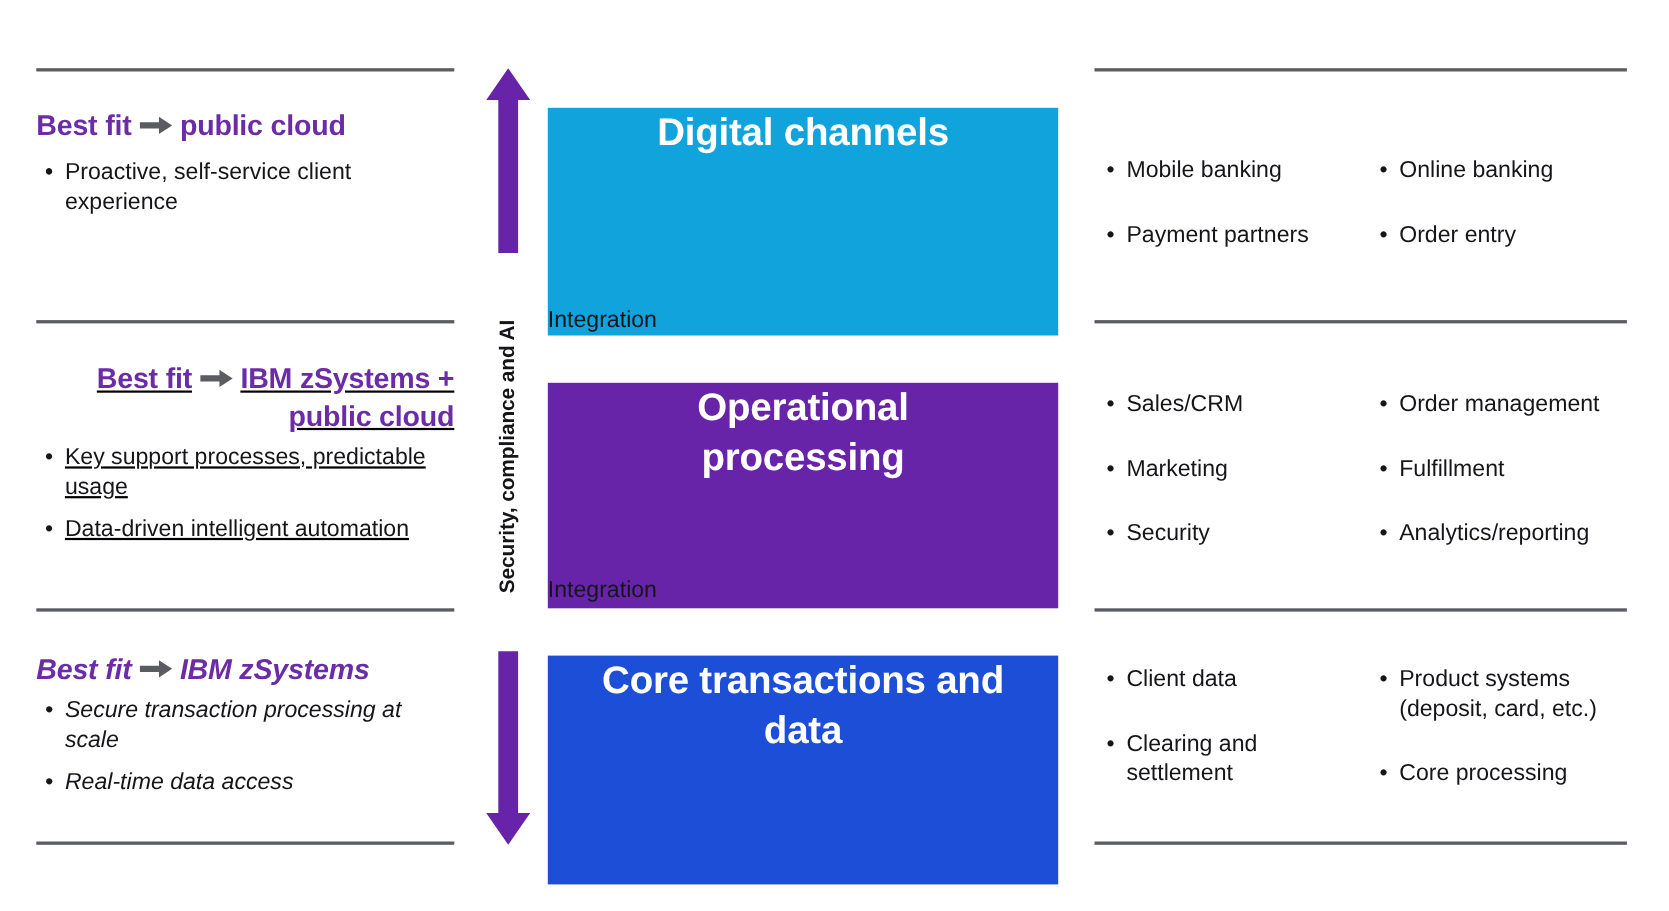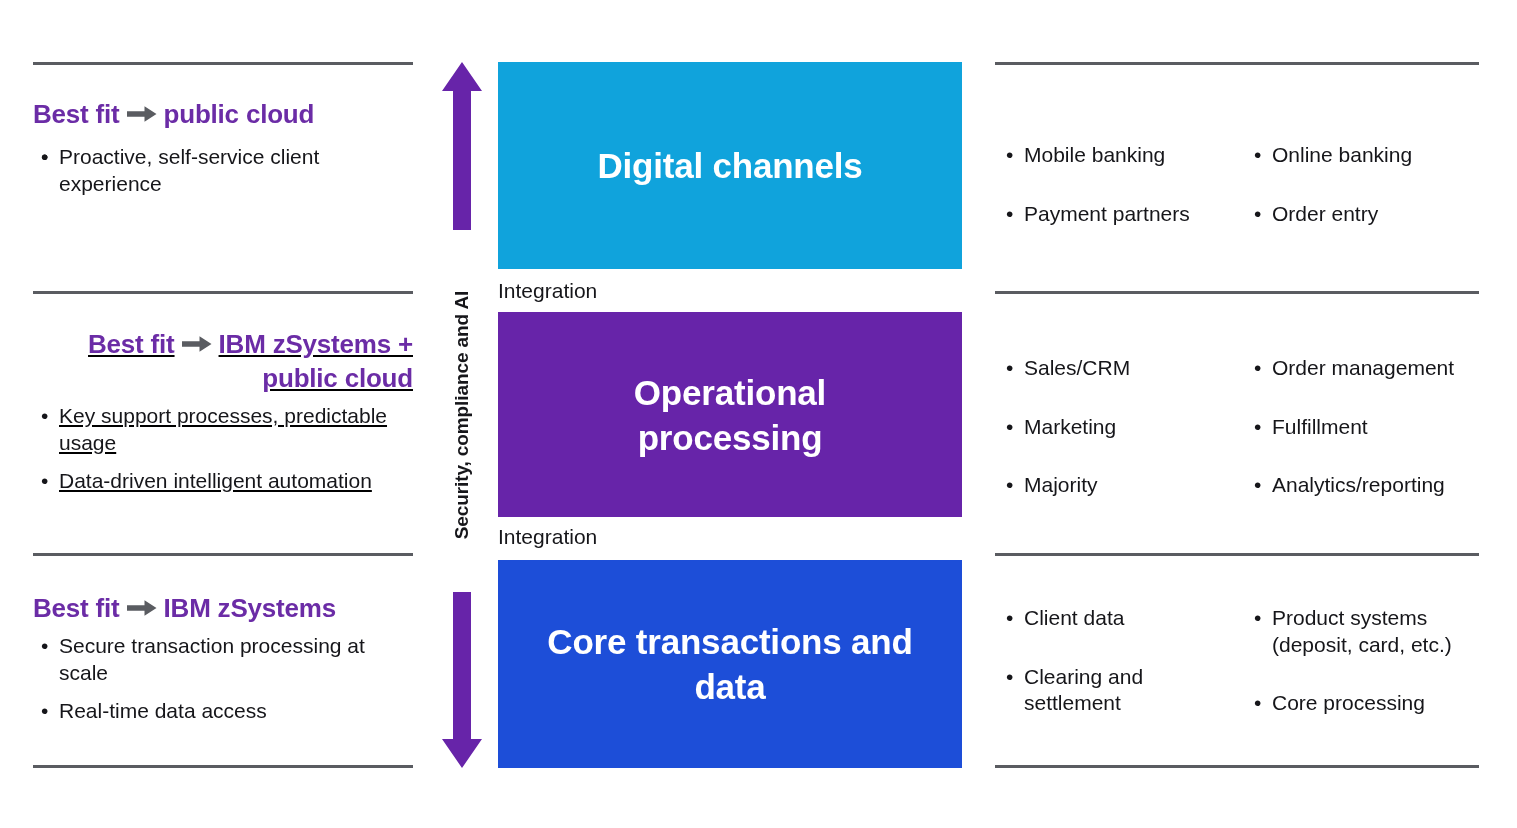--- a/index.html
+++ b/index.html
@@ -79,23 +79,23 @@
     color: #16161a;
     letter-spacing: -0.1px;
   }
 
   
   .layer-box {
     position: absolute;
     left: 498px;
     width: 464px;
     display: flex;
-    align-items: center;
     justify-content: center;
     text-align: center;
+    margin-top: 36px;
   }
   .layer-box .layer-title {
     color: #ffffff;
     font-weight: bold;
     font-size: 35px;
     line-height: 45px;
     letter-spacing: -0.2px;
   }
   .integration-label {
     position: absolute;
@@ -147,21 +147,21 @@
       <span class="bf-label">Best fit</span><span class="bf-arrow"><svg width="30" height="18" viewBox="0 0 30 18" aria-hidden="true">
             <path d="M0 6.2 H17.5 V1.2 L29.5 9 L17.5 16.8 V11.8 H0 Z" fill="#5a5c61"></path>
           </svg></span><span class="bf-target">IBM zSystems + public cloud</span>
     </div>
     <div class="bullets" style="margin-top:9px;">
       <div class="bullet"><span class="dot">•</span><span>Key support processes, predictable usage</span></div>
       <div class="bullet"><span class="dot">•</span><span>Data-driven intelligent automation</span></div>
     </div>
   </div>
 
-  <div class="left-col" style="top:592px;">
+  <div class="left-col" style="top:592px;font-style:italic;">
     <div class="best-fit-head">
       <span class="bf-label">Best fit</span><span class="bf-arrow"><svg width="30" height="18" viewBox="0 0 30 18" aria-hidden="true">
             <path d="M0 6.2 H17.5 V1.2 L29.5 9 L17.5 16.8 V11.8 H0 Z" fill="#5a5c61"></path>
           </svg></span><span class="bf-target">IBM zSystems</span>
     </div>
     <div class="bullets">
       <div class="bullet"><span class="dot">•</span><span>Secure transaction processing at scale</span></div>
       <div class="bullet"><span class="dot">•</span><span>Real-time data access</span></div>
     </div>
   </div>
@@ -202,21 +202,21 @@
     <div class="rbullet"><span class="dot">•</span><span>Payment partners</span></div>
   </div>
   <div class="right-sub" style="left:1248px; top:142px; width:240px;">
     <div class="rbullet"><span class="dot">•</span><span>Online banking</span></div>
     <div class="rbullet"><span class="dot">•</span><span>Order entry</span></div>
   </div>
 
   <div class="right-sub" style="left:1000px; top:355px; width:240px;">
     <div class="rbullet"><span class="dot">•</span><span>Sales/CRM</span></div>
     <div class="rbullet"><span class="dot">•</span><span>Marketing</span></div>
-    <div class="rbullet"><span class="dot">•</span><span>Majority</span></div>
+    <div class="rbullet"><span class="dot">•</span><span>Security</span></div>
   </div>
   <div class="right-sub" style="left:1248px; top:355px; width:245px;">
     <div class="rbullet"><span class="dot">•</span><span>Order management</span></div>
     <div class="rbullet"><span class="dot">•</span><span>Fulfillment</span></div>
     <div class="rbullet"><span class="dot">•</span><span>Analytics/reporting</span></div>
   </div>
 
   <div class="right-sub" style="left:1000px; top:605px; width:230px;">
     <div class="rbullet"><span class="dot">•</span><span>Client data</span></div>
     <div class="rbullet"><span class="dot">•</span><span>Clearing and settlement</span></div>

